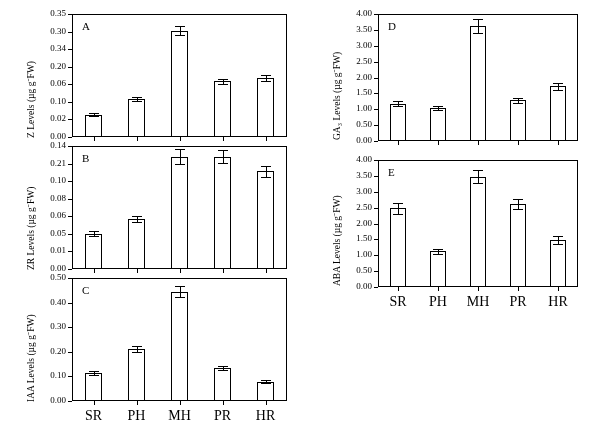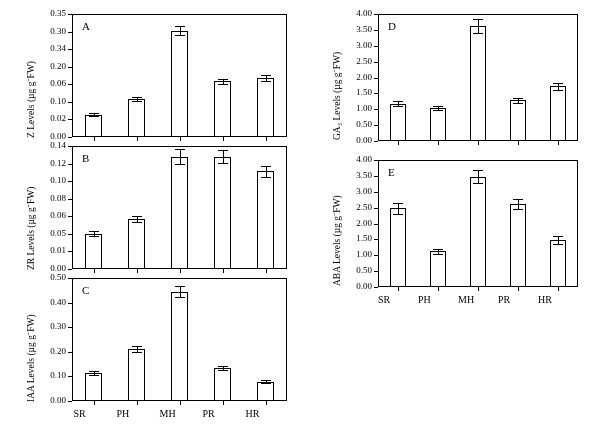--- a/index.html
+++ b/index.html
@@ -49,23 +49,23 @@
     white-space: nowrap;
   }
   .ytickmark {
     position: absolute;
     background: #000;
     height: 1px;
     width: 4px;
   }
   .xtick {
     position: absolute;
-    font-size: 10px;
-    font-family: "Liberation Serif", serif;
-    text-align: left;
+    font-size: 14px;
+    font-family: "Liberation Serif", serif;
+    text-align: center;
     color: #000;
     white-space: nowrap;
   }
   .xtickmark {
     position: absolute;
     background: #000;
     width: 1px;
     height: 4px;
   }
   .bar {
@@ -142,21 +142,21 @@
     <div class="ytick" style="left: 30px; top: 245.429px; width: 36px;">0.01</div>
     <div class="ytickmark" style="left: 68px; top: 233.857px;"></div>
     <div class="ytick" style="left: 30px; top: 227.857px; width: 36px;">0.05</div>
     <div class="ytickmark" style="left: 68px; top: 216.286px;"></div>
     <div class="ytick" style="left: 30px; top: 210.286px; width: 36px;">0.06</div>
     <div class="ytickmark" style="left: 68px; top: 198.714px;"></div>
     <div class="ytick" style="left: 30px; top: 192.714px; width: 36px;">0.08</div>
     <div class="ytickmark" style="left: 68px; top: 181.143px;"></div>
     <div class="ytick" style="left: 30px; top: 175.143px; width: 36px;">0.10</div>
     <div class="ytickmark" style="left: 68px; top: 163.571px;"></div>
-    <div class="ytick" style="left: 30px; top: 157.571px; width: 36px;">0.12</div>
+    <div class="ytick" style="left: 30px; top: 157.571px; width: 36px;">0.21</div>
     <div class="ytickmark" style="left: 68px; top: 146px;"></div>
     <div class="ytick" style="left: 30px; top: 140px; width: 36px;">0.14</div>
     <div class="bar" title="SR: 0.04" style="left: 84.9px; top: 233.857px; width: 17.2px; height: 35.1429px;"></div>
     <div class="errbar-v" style="left: 93.5px; top: 231.221px; height: 5.27143px;"></div>
     <div class="errbar-cap" style="left: 88.5px; top: 231.221px; width: 10px;"></div>
     <div class="errbar-cap" style="left: 88.5px; top: 236.493px; width: 10px;"></div>
     <div class="xtickmark" style="left: 93.5px; top: 269px; height: 4px;"></div>
     <div class="bar" title="PH: 0.057" style="left: 127.9px; top: 218.921px; width: 17.2px; height: 50.0786px;"></div>
     <div class="errbar-v" style="left: 136.5px; top: 216.286px; height: 5.27143px;"></div>
     <div class="errbar-cap" style="left: 131.5px; top: 216.286px; width: 10px;"></div>

